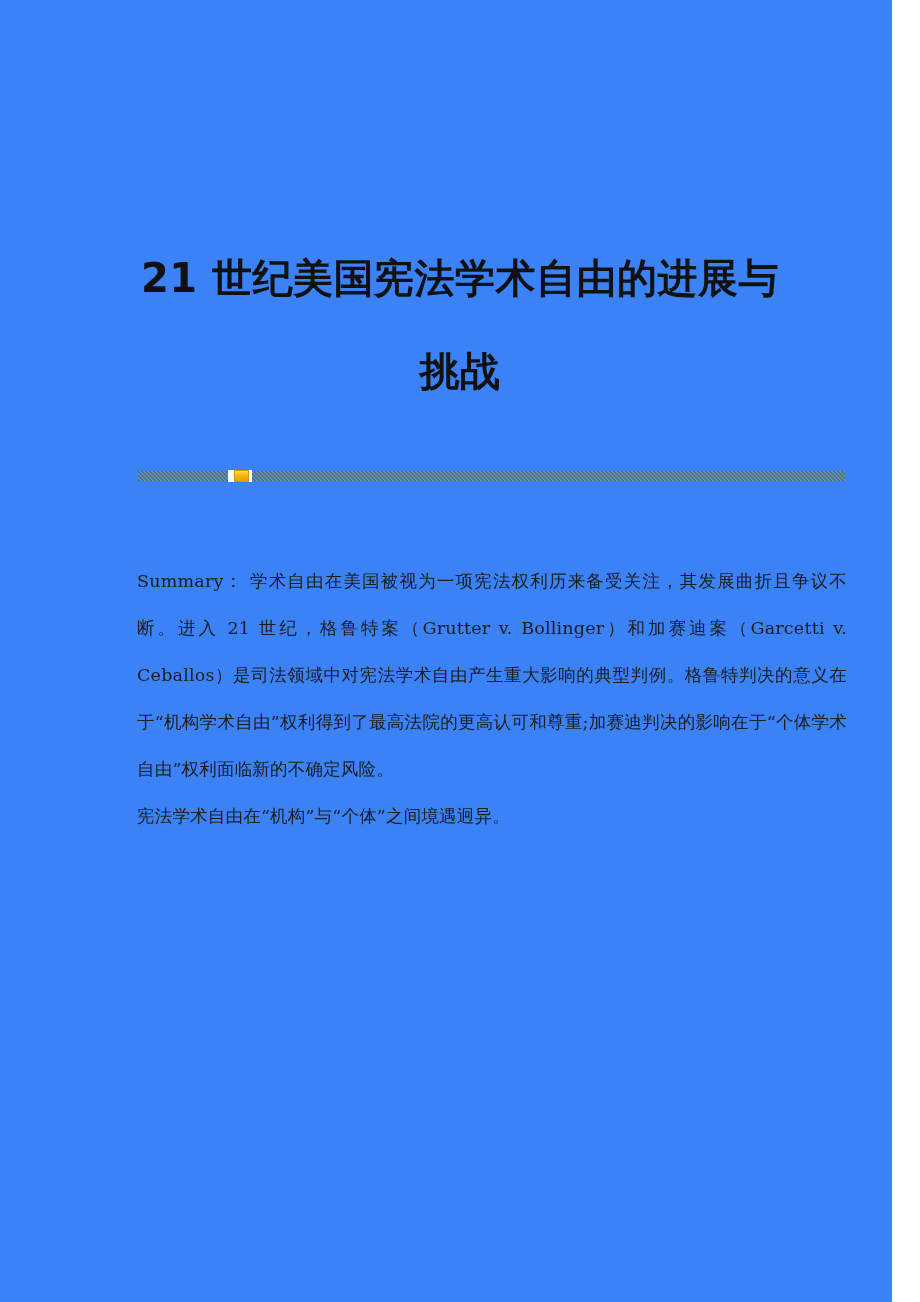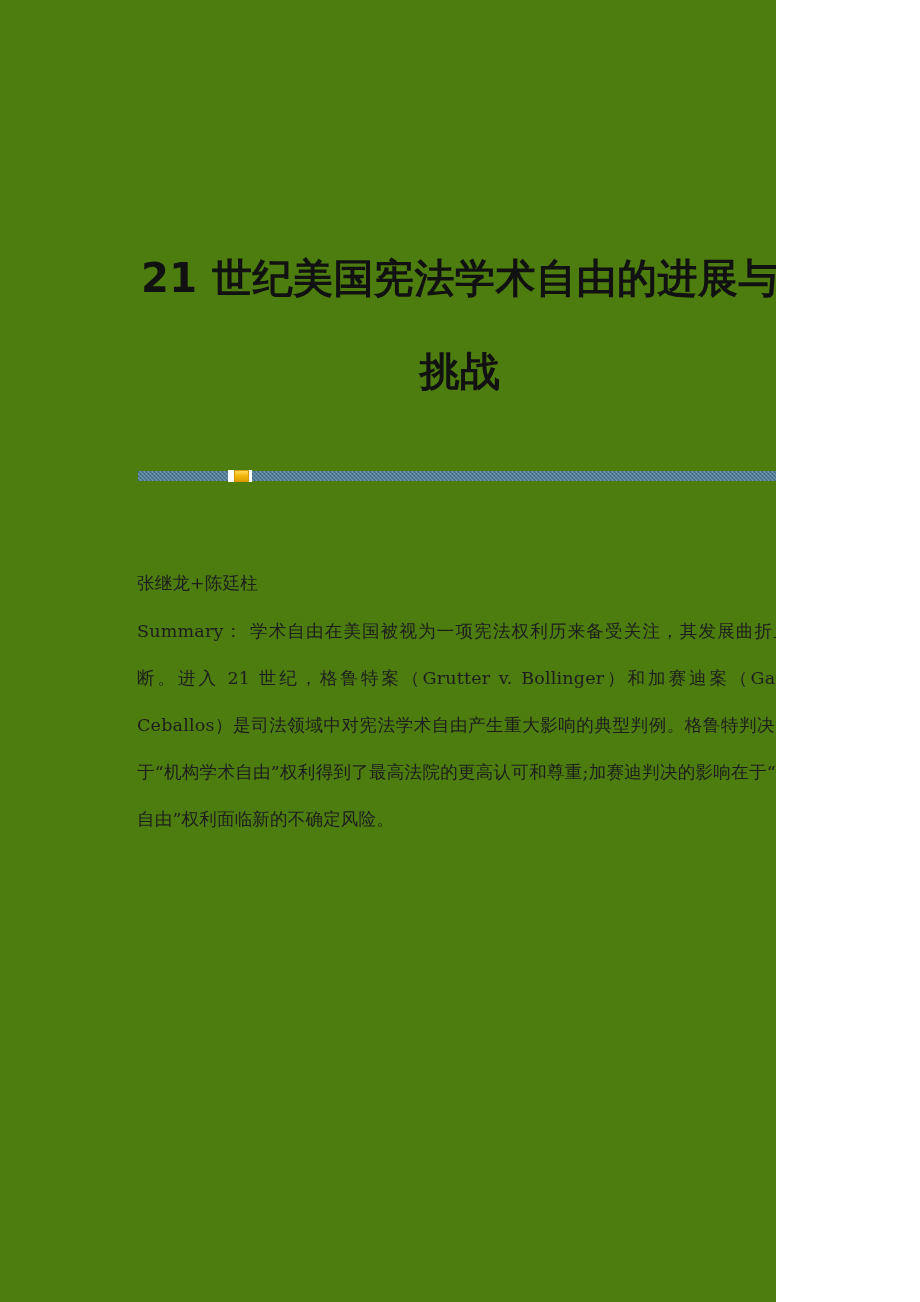--- a/index.html
+++ b/index.html
@@ -10,23 +10,23 @@
   body {
     width: 920px;
     height: 1302px;
     font-family: "DejaVu Serif", "Liberation Serif", serif;
     color: #1a1a1a;
     -webkit-font-smoothing: none;
   }
 
   .page {
     position: relative;
-    width: 776px;
+    width: 892px;
     height: 1302px;
-    background: #4d7c0f;
+    background: #3b82f6;
     overflow: hidden;
     box-sizing: border-box;
   }
 
   
   .doc-title {
     position: absolute;
     left: 137px;
     top: 205px;
     width: 646px;
@@ -114,22 +114,22 @@
   <h1 class="doc-title">21 世纪美国宪法学术自由的进展与挑战</h1>
 
   <div class="divider-wrap">
     <div class="divider-bar"></div>
     <div class="divider-gap"></div>
     <div class="divider-accent"></div>
   </div>
 
   <div class="body-block">
 
-    <p class="para byline">张继龙+陈廷柱</p>
 
 
     <p class="para">Summary：  学术自由在美国被视为一项宪法权利历来备受关注，其发展曲折且争议不断。进入 21 世纪，格鲁特案（Grutter v. Bollinger）和加赛迪案（Garcetti v. Ceballos）是司法领域中对宪法学术自由产生重大影响的典型判例。格鲁特判决的意义在于“机构学术自由”权利得到了最高法院的更高认可和尊重;加赛迪判决的影响在于“个体学术自由”权利面临新的不确定风险。</p>
 
+    <p class="para">宪法学术自由在“机构”与“个体”之间境遇迥异。</p>
 
 
   </div>
 
 </div>
 
 </body></html>

